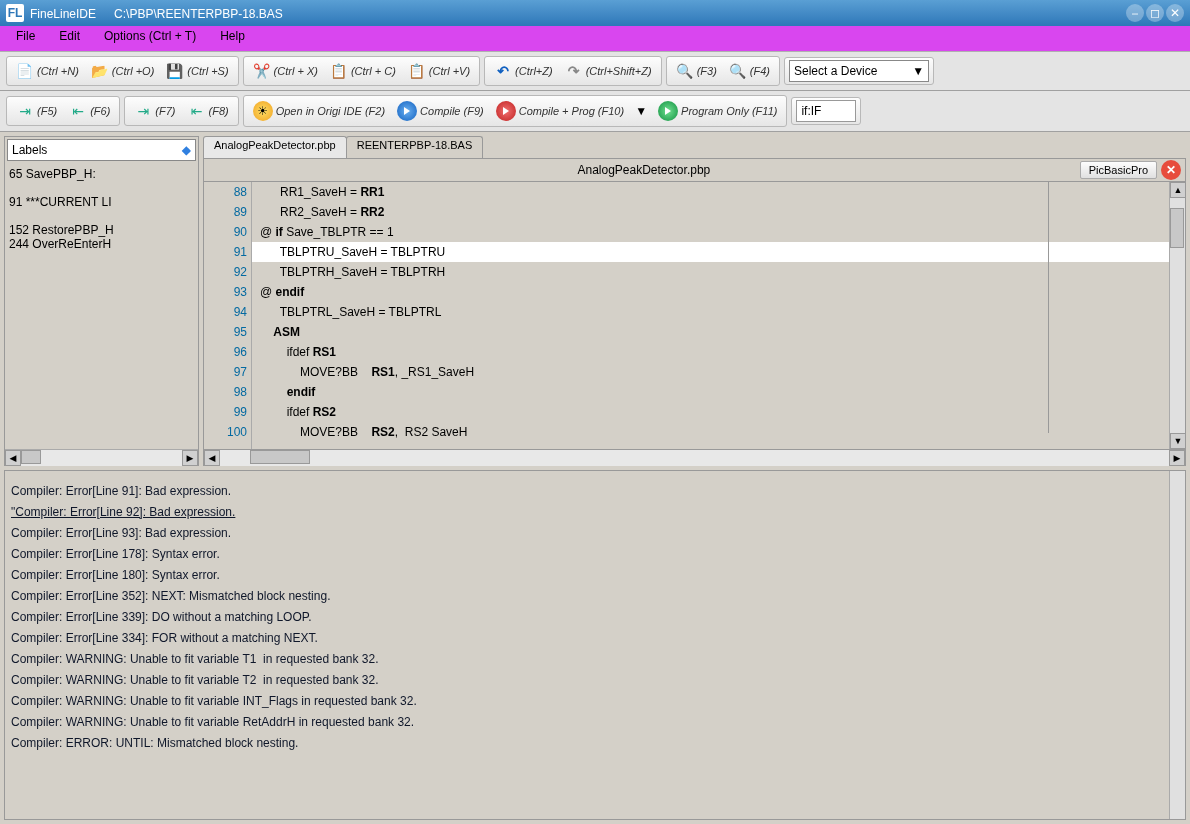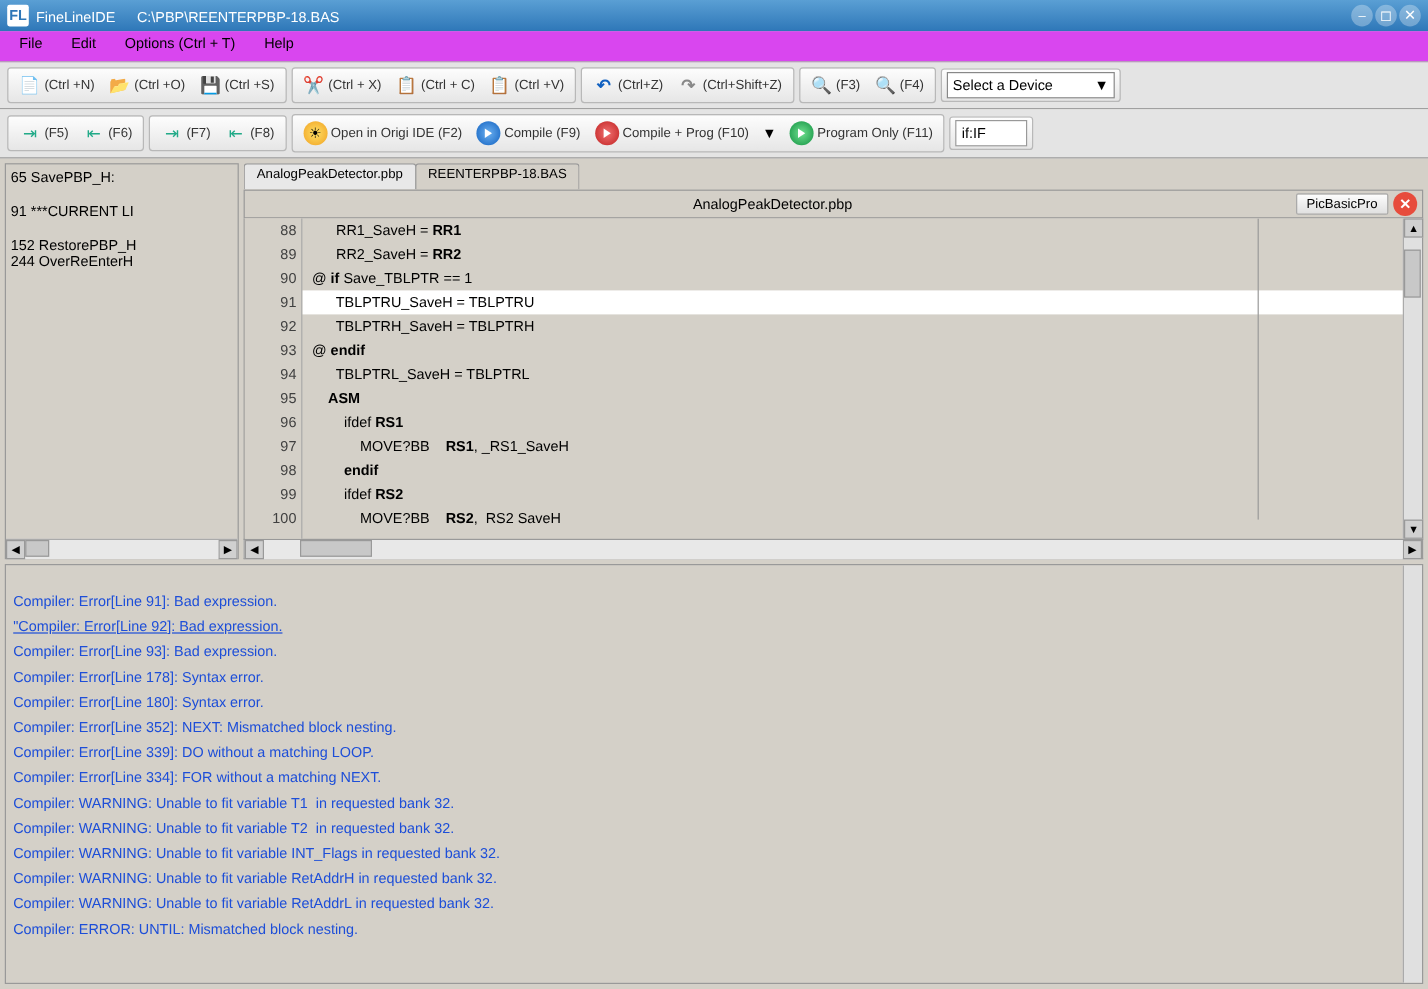--- a/index.html
+++ b/index.html
@@ -11,21 +11,21 @@
 .titlebar .win-btns { display: flex; gap: 2px; }
 .titlebar .win-btn { width: 18px; height: 18px; border-radius: 50%; background: rgba(255,255,255,0.3); display:flex; align-items:center; justify-content:center; cursor: pointer; }
 
 .menubar { height: 26px; background: #d946ef; border-bottom: 1px solid #b0b0b0; display: flex; align-items: flex-start; padding: 0 6px; gap: 4px; }
 .menubar .menu-item { padding: 3px 10px; cursor: pointer; }
 
 .toolbar { background: #e4e4e4; border-bottom: 1px solid #a0a0a0; padding: 4px 6px; display: flex; flex-wrap: wrap; gap: 4px; align-items: center; }
 .tool-group { display: flex; align-items: center; border: 1px solid #b8b8b8; border-radius: 3px; background: linear-gradient(to bottom,#fdfdfd,#e6e6e6); padding: 2px 4px; gap: 2px; }
 .tool-btn { display: flex; align-items: center; gap: 3px; padding: 3px 5px; border-radius: 2px; cursor: pointer; }
 .tool-btn .ico { width: 18px; height: 18px; display: flex; align-items: center; justify-content: center; font-size: 14px; }
-.tool-btn .lbl { font-size: 11px; color: #333; }
+.tool-btn .lbl { font-size: 11px; color: #333; font-style: italic; }
 .device-select { border: 1px solid #888; background: #fff; padding: 2px 4px; font-size: 11px; width: 140px; height: 22px; display:flex; align-items:center; justify-content:space-between;}
 .if-box { border: 1px solid #999; background: #fff; padding: 2px 4px; font-size: 12px; width: 60px; height: 22px; }
 
 .main-area { flex: 1; display: flex; gap: 4px; padding: 4px; min-height: 0; }
 .left-panel { width: 195px; display: flex; flex-direction: column; border: 1px solid #999; background: #d4d0c8; }
 .labels-dd { margin: 2px; border: 1px solid #888; background: #fff; padding: 2px 4px; display:flex; justify-content:space-between; align-items:center; height: 22px; }
 .labels-list { flex: 1; font-family: "Courier New", monospace; font-size: 14px; padding: 4px; overflow: hidden; color: #000;}
 .labels-list div { white-space: nowrap; }
 .hscrollbar { height: 16px; background: #e0e0e0; border-top: 1px solid #aaa; display:flex; align-items:center; }
 .hscrollbar .arrow { width:16px; height:16px; background:#d0d0d0; border:1px solid #999; display:flex;align-items:center;justify-content:center; font-size:9px;}
@@ -36,33 +36,33 @@
 .tabs { display: flex; height: 22px; }
 .tab { border: 1px solid #999; border-bottom: none; padding: 2px 10px; background: #e8e8e8; font-size: 11px; cursor: pointer; margin-right: -1px; border-radius: 3px 3px 0 0;}
 .tab.active { background: #d4d0c8; font-weight: normal; }
 
 .doc-header { height: 24px; border: 1px solid #999; background: #d4d0c8; display: flex; align-items: center; padding: 0 4px; }
 .doc-header .doc-title { flex: 1; text-align: center; font-size: 12px; }
 .doc-header .lang-btn { border: 1px solid #aaa; background: linear-gradient(to bottom,#fdfdfd,#e0e0e0); padding: 2px 8px; font-size: 11px; border-radius: 2px; cursor:pointer;}
 .doc-header .close-btn { width: 20px; height: 20px; background: #e74c3c; border-radius: 50%; color: white; display:flex;align-items:center;justify-content:center; margin-left:4px; cursor:pointer; font-weight:bold;}
 
 .editor-wrap { border: 1px solid #999; border-top: none; flex: 1; display: flex; background: #d4d0c8; min-height: 0; position: relative;}
-.gutter { width: 48px; background: #d4d0c8; border-right: 1px solid #aaa; font-family: "Courier New", monospace; font-size: 13px; text-align: right; padding-right: 4px; color: #404040;}
+.gutter { width: 48px; background: #d4d0c8; border-right: 1px solid #aaa; font-family: "Courier New", monospace; font-size: 13px; text-align: right; padding-right: 4px; color: #0369a1;}
 .gutter div { height: 20px; line-height: 20px; }
 .code { flex: 1; font-family: "Courier New", monospace; font-size: 15px; overflow: hidden; position: relative; }
 .code-line { height: 20px; line-height: 20px; white-space: pre; padding-left: 8px; color: #000;}
 .code-line.hl { background: #ffffff; }
 .kw { font-weight: bold; }
 .right-ruler { position: absolute; right: 120px; top:0; bottom:16px; width:1px; background:#999;}
 .vscrollbar { width: 16px; background: #e0e0e0; border-left: 1px solid #aaa; display:flex; flex-direction:column;}
 .vscrollbar .arrow {width:16px;height:16px;background:#d0d0d0;border:1px solid #999;display:flex;align-items:center;justify-content:center;font-size:9px;}
 .vscrollbar .track{flex:1;position:relative;}
 .vscrollbar .thumb{position:absolute;width:14px;left:0;background:#c8c8c8;border:1px solid #999;}
 
-.bottom-panel { height: 350px; border: 1px solid #999; margin: 0 4px 4px 4px; background: #d4d0c8; font-family: "Courier New", monospace; font-size: 15px; padding: 20px 6px; overflow: hidden; position:relative; color:#1d4ed8;}
+.bottom-panel { height: 350px; border: 1px solid #999; margin: 0 4px 4px 4px; background: #d4d0c8; font-family: "Courier New", monospace; font-size: 15px; padding: 10px 6px; overflow: hidden; position:relative; color:#0f172a;}
 .bottom-panel .line { white-space: pre; height: 21px; line-height: 21px; }
 .bottom-panel .line.cursor-line { text-decoration: underline; }
 .bottom-panel .vscroll { position:absolute; right:0; top:0; bottom:0; width:16px; background:#e0e0e0; border-left:1px solid #aaa;}
 
 .circle-ico { width:20px; height:20px; border-radius:50%; display:flex; align-items:center; justify-content:center; }
 .ci-yellow { background: radial-gradient(circle,#ffe066,#f0a020); }
 .ci-blue { background: radial-gradient(circle,#6bb0f0,#1060c0); color:white;}
 .ci-red { background: radial-gradient(circle,#f07070,#c02020); color:white;}
 .ci-green { background: radial-gradient(circle,#70e090,#109040); color:white;}
 .tri { width:0;height:0;border-left:6px solid white;border-top:4px solid transparent;border-bottom:4px solid transparent;}
@@ -195,20 +195,24 @@
       </div>
   </div>
   <div class="tool-group">
     <input class="if-box" readonly="" value="if:IF" style="">
   </div>
 </div>
 
 <div class="main-area">
 
   <div class="left-panel">
+    <div class="labels-dd">
+      <span>Labels</span>
+      <span style="color:#3080e0">◆</span>
+    </div>
     <div class="labels-list" id="labels-list">
         <div>65 SavePBP_H:</div>
         <div>&nbsp;</div>
         <div>91 ***CURRENT LI</div>
         <div>&nbsp;</div>
         <div>152 RestorePBP_H</div>
         <div>244 OverReEnterH</div>
       </div>
     <div class="hscrollbar">
       <div class="arrow">◀</div>
@@ -285,16 +289,15 @@
     <div class="line">Compiler: Error[Line 93]: Bad expression.</div>
     <div class="line">Compiler: Error[Line 178]: Syntax error.</div>
     <div class="line">Compiler: Error[Line 180]: Syntax error.</div>
     <div class="line">Compiler: Error[Line 352]: NEXT: Mismatched block nesting.</div>
     <div class="line">Compiler: Error[Line 339]: DO without a matching LOOP.</div>
     <div class="line">Compiler: Error[Line 334]: FOR without a matching NEXT.</div>
     <div class="line">Compiler: WARNING: Unable to fit variable T1  in requested bank 32.</div>
     <div class="line">Compiler: WARNING: Unable to fit variable T2  in requested bank 32.</div>
     <div class="line">Compiler: WARNING: Unable to fit variable INT_Flags in requested bank 32.</div>
     <div class="line">Compiler: WARNING: Unable to fit variable RetAddrH in requested bank 32.</div>
-    <div class="line">Compiler: WARNING: Unable to fit variable RetAddrL in requested bank 32.</div>
     <div class="line">Compiler: ERROR: UNTIL: Mismatched block nesting.</div>
     <div class="vscroll"></div>
 </div>
 
 </body></html>

